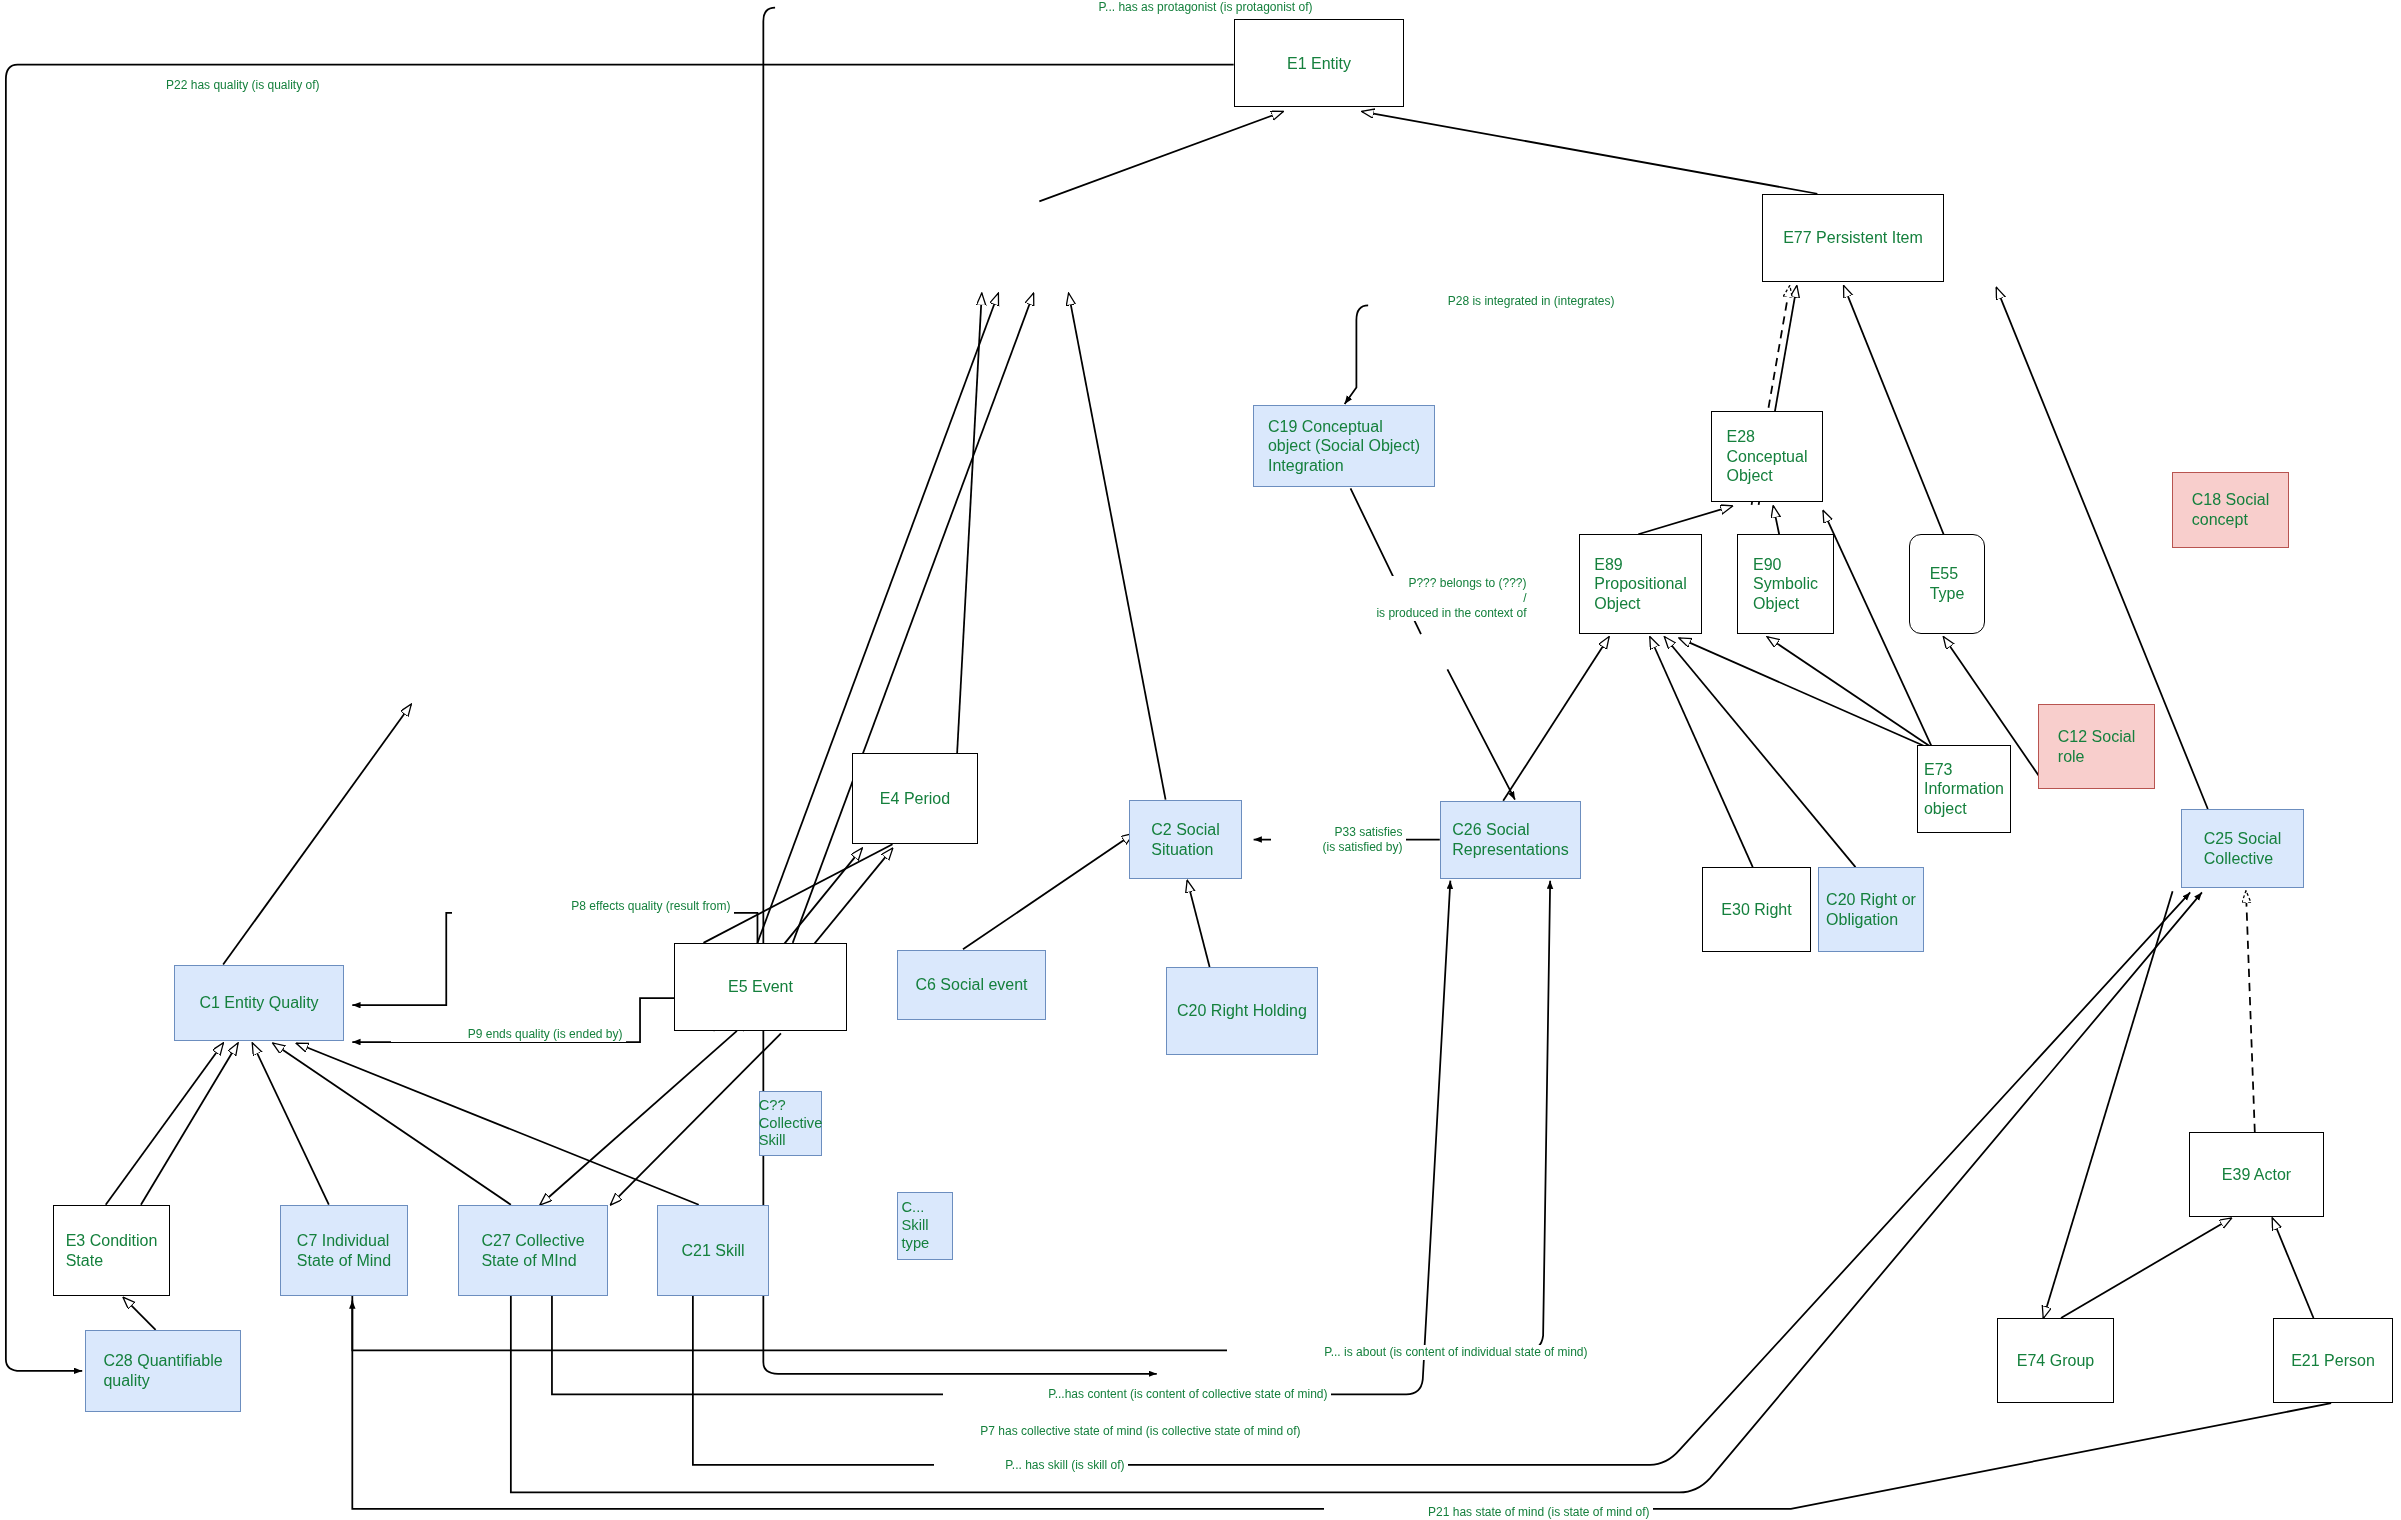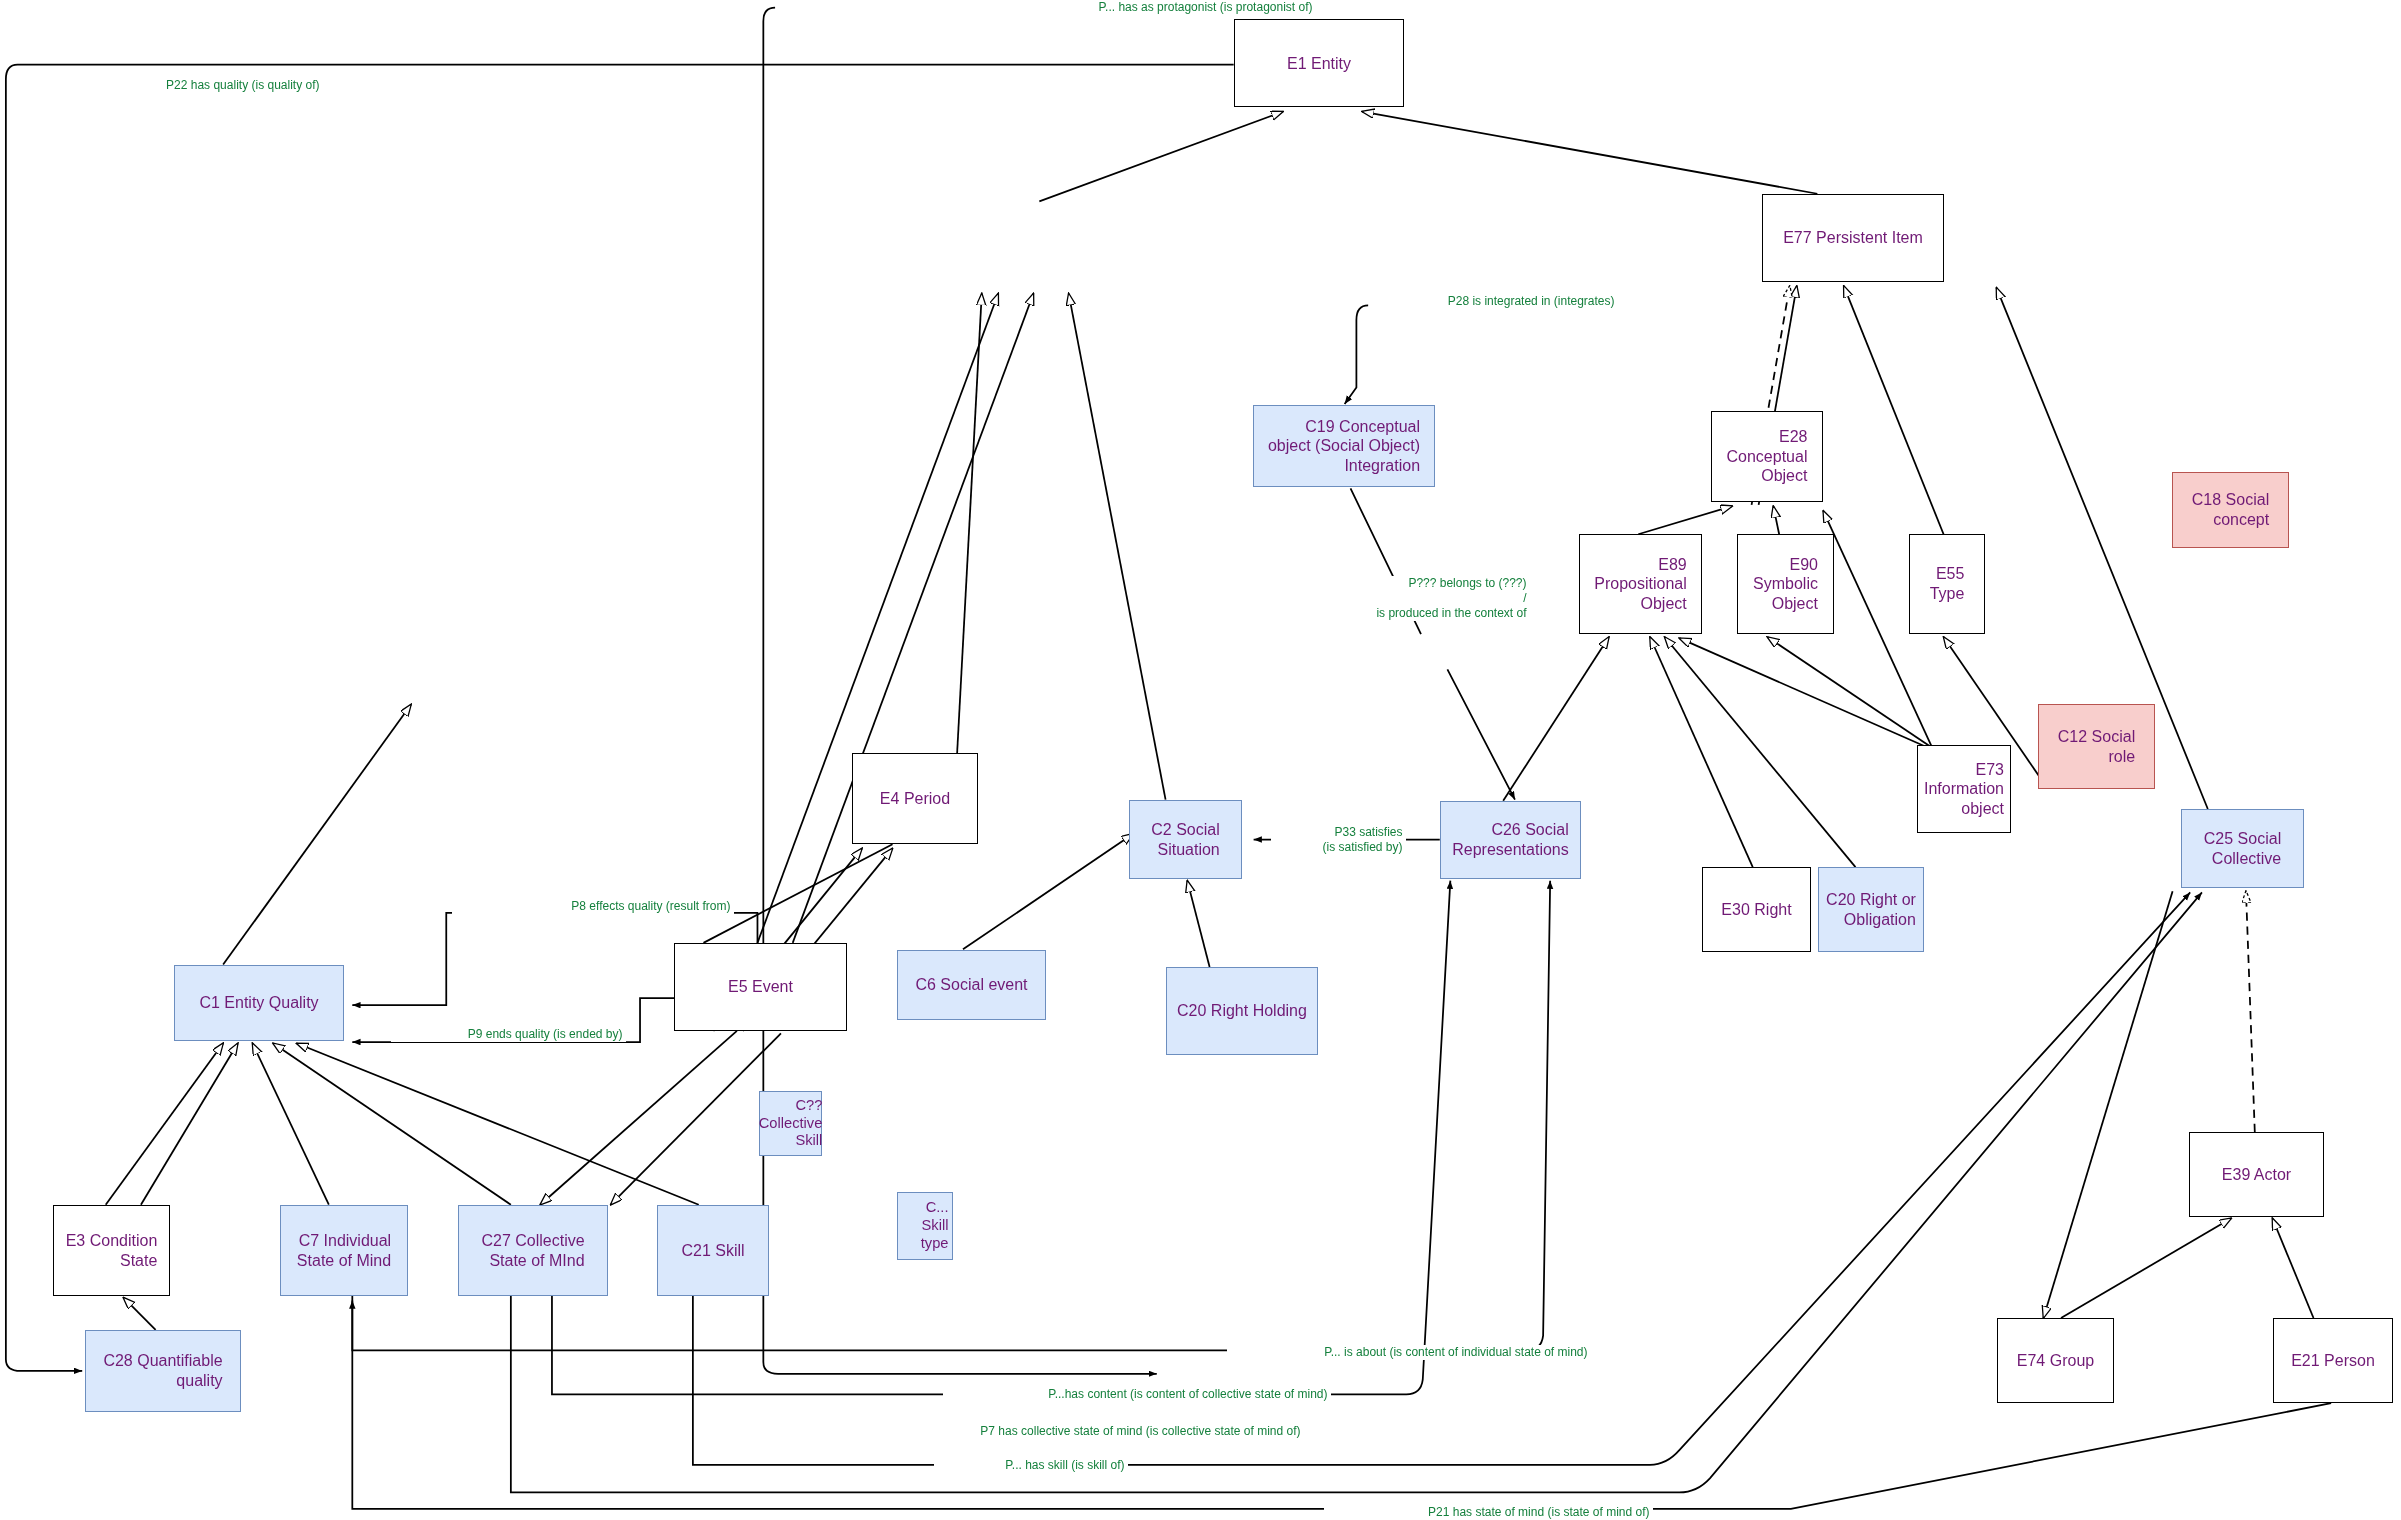--- a/index.html
+++ b/index.html
@@ -1,20 +1,20 @@
 <!DOCTYPE html>
 <html style="font-size:9.4px"><head>
 <meta charset="utf-8">
 <style>
   html,body{margin:0;padding:0;background:#ffffff;}
   body{font-family:"Liberation Sans","DejaVu Sans",sans-serif;}
   #canvas{position:relative;width:2401px;height:1520px;background:#ffffff;overflow:hidden;}
   #wires{position:absolute;left:0;top:0;width:2401px;height:1520px;}
   .node{position:absolute;box-sizing:border-box;display:flex;align-items:center;justify-content:center;
-        text-align:right;line-height:1.22;color:#701a75;font-size:16px;padding:2.3px 3.5px;}
+        text-align:left;line-height:1.22;color:#15803d;font-size:16px;padding:2.3px 3.5px;}
   .node.cidoc{background:#ffffff;border:1.8px solid #000000;}
   .node.blue{background:#dae8fc;border:1.8px solid #6c8ebf;}
   .node.red{background:#f8cecc;border:1.8px solid #b85450;}
   .edge-label{position:absolute;background:#ffffff;color:#15803d;font-size:12px;line-height:1.25;
         text-align:right;white-space:pre;padding:0 3.5px;box-sizing:border-box;}
 </style>
 </head>
 <body>
 
 <div id="canvas">
@@ -122,21 +122,21 @@
 Conceptual
 Object</div>
   <div class="node red" style="left:2172px;top:472px;width:117px;height:76px;white-space:pre-line;">C18 Social
 concept</div>
   <div class="node cidoc" style="left:1579px;top:534px;width:123px;height:100px;white-space:pre-line;">E89
 Propositional
 Object</div>
   <div class="node cidoc" style="left:1737px;top:534px;width:97px;height:100px;white-space:pre-line;">E90
 Symbolic
 Object</div>
-  <div class="node cidoc" style="left:1909px;top:534px;width:76px;height:100px;white-space:pre-line;">E55
+  <div class="node cidoc" style="left:1909px;top:534px;width:76px;height:100px;white-space:pre-line;border-radius:12px;">E55
 Type</div>
   <div class="node cidoc" style="left:852px;top:753px;width:126px;height:91px;">E4 Period</div>
   <div class="node blue" style="left:1129px;top:800px;width:113px;height:79px;white-space:pre-line;">C2 Social
 Situation</div>
   <div class="node blue" style="left:1440px;top:801px;width:141px;height:78px;white-space:pre-line;">C26 Social
 Representations</div>
   <div class="node cidoc" style="left:1917px;top:745px;width:94px;height:88px;white-space:pre-line;">E73
 Information
 object</div>
   <div class="node red" style="left:2038px;top:704px;width:117px;height:85px;white-space:pre-line;">C12 Social

